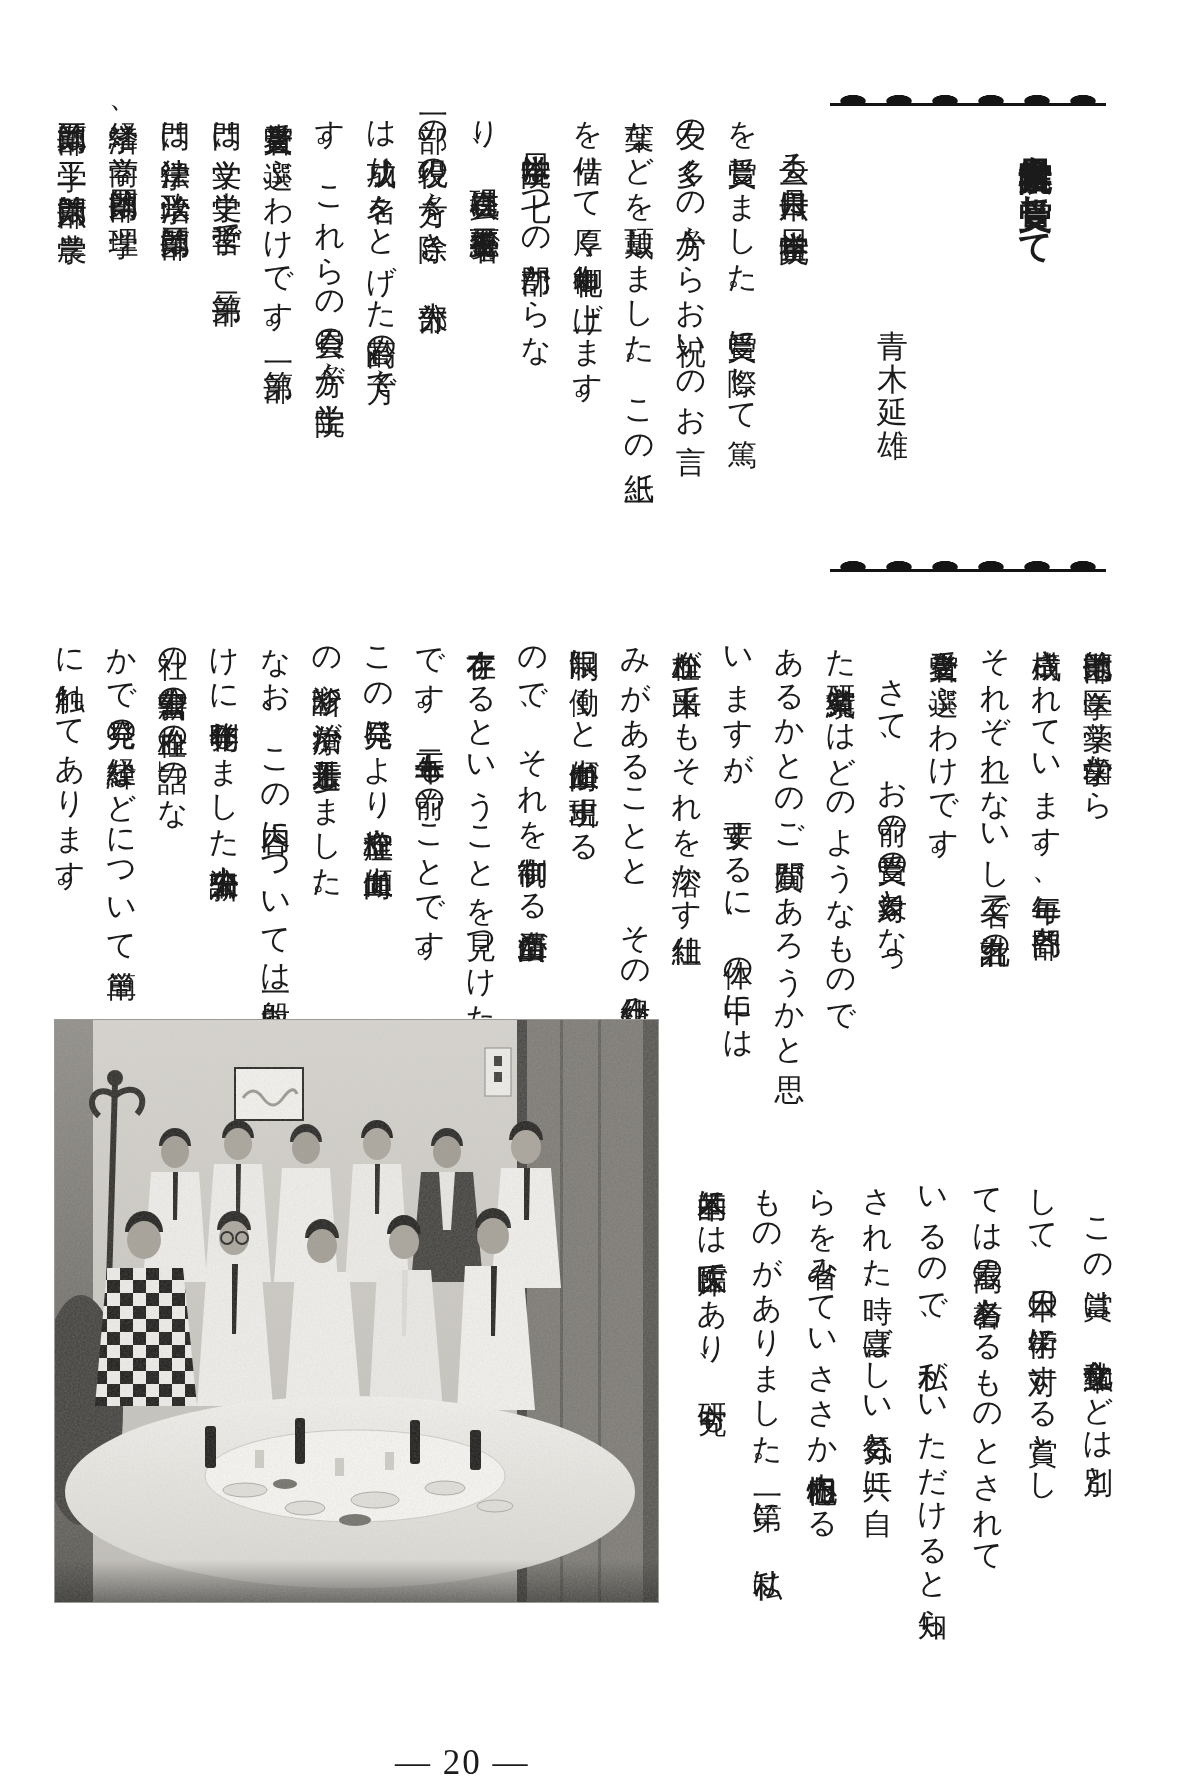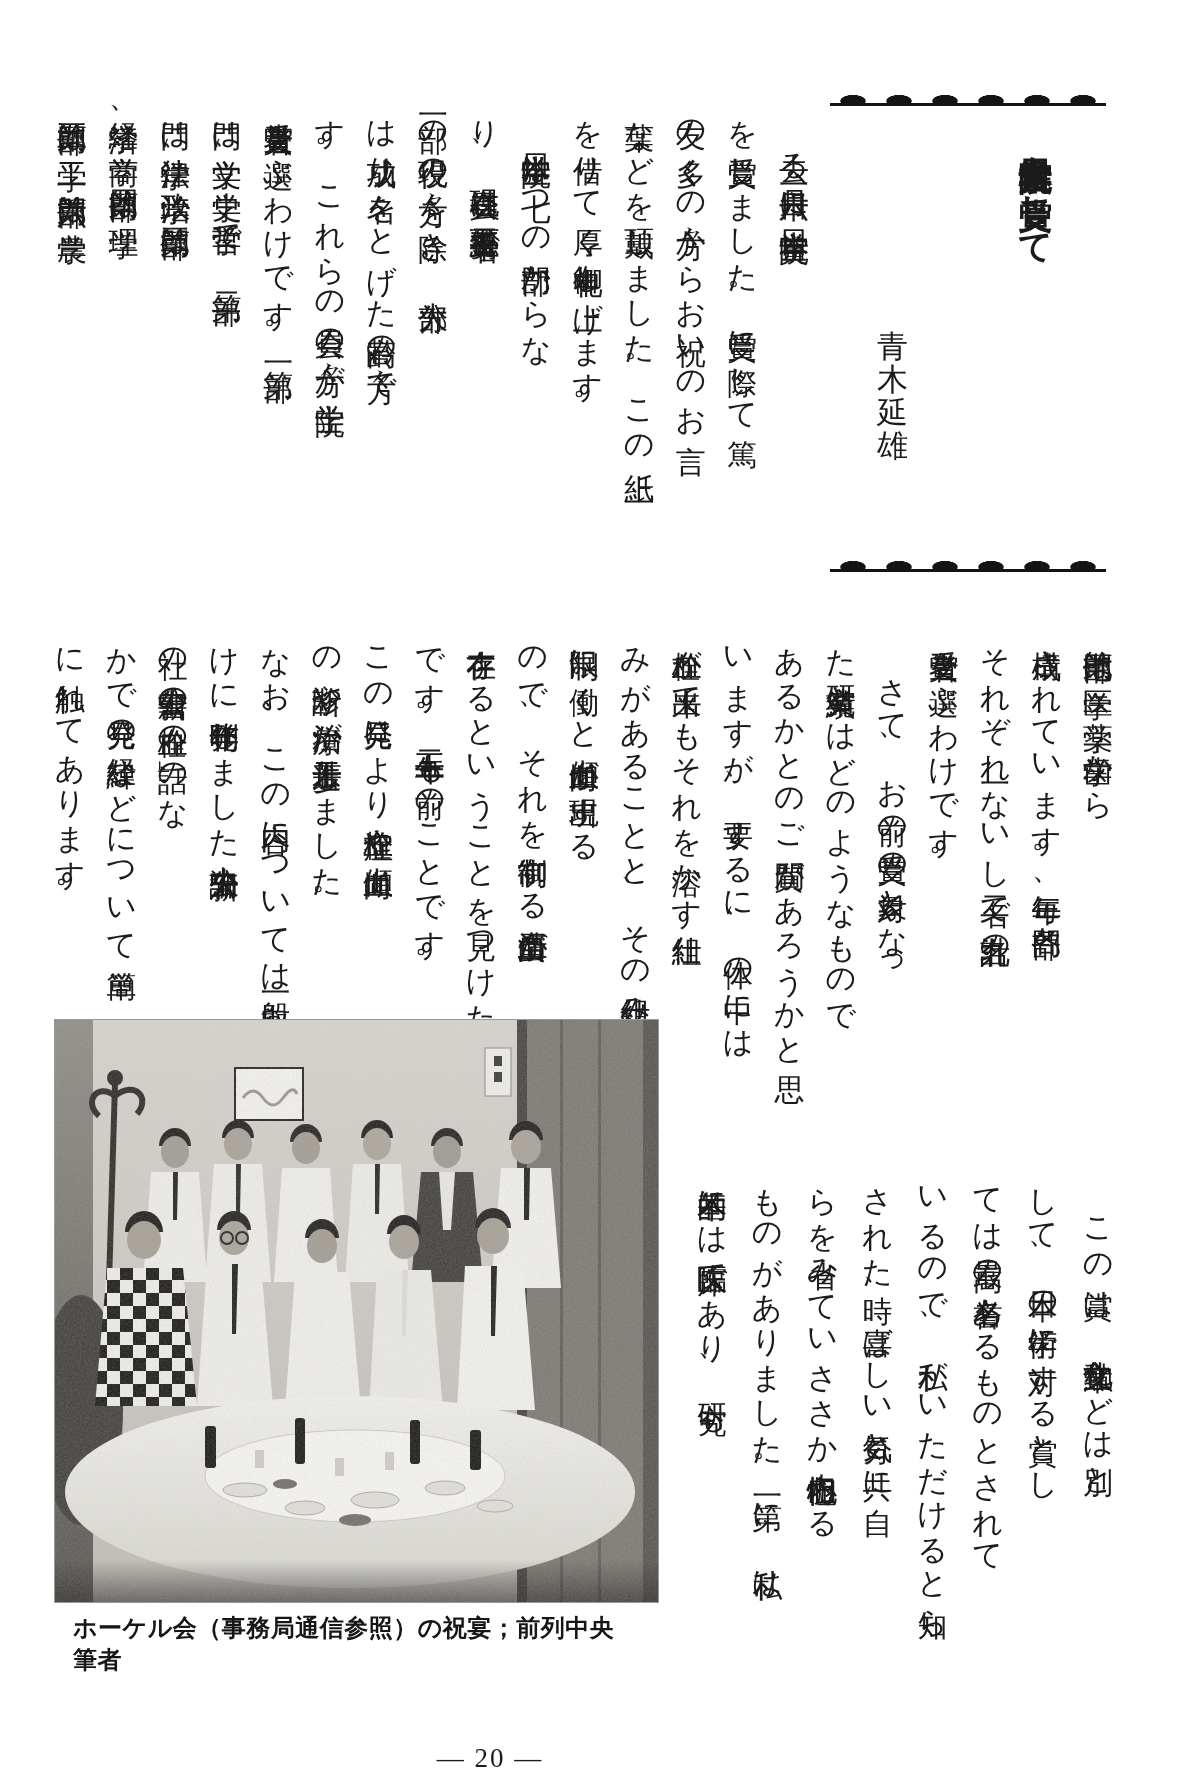--- a/index.html
+++ b/index.html
@@ -57,21 +57,21 @@
     outline:1px solid #9a9a96;
   }
   #caption{
     position:absolute;left:73px;top:1612px;width:560px;
     font-family:"Liberation Sans","DejaVu Sans",sans-serif;
     font-weight:bold;font-size:24px;letter-spacing:0.5px;
     color:#161616;
   }
   #pagenum{
     position:absolute;left:395px;top:1743px;width:190px;
-    text-align:center;font-size:27px;letter-spacing:2px;
+    text-align:left;font-size:35px;letter-spacing:2px;
   }
 </style>
 </head>
 <body>
 
 <div class="page">
 
   <div class="scallop" id="rule-top"></div>
   <div id="title">日本学士院賞を受賞して</div>
   <div id="author">青木延雄</div>
@@ -278,17 +278,16 @@
         </g>
         <ellipse cx="300" cy="500" rx="16" ry="6" fill="#716e68"></ellipse>
         <ellipse cx="230" cy="464" rx="12" ry="5" fill="#716e68"></ellipse>
       </g>
 
       <rect x="0" y="540" width="603" height="42" fill="url(#shadowgrad)"></rect>
       <rect width="603" height="582" filter="url(#grain)"></rect>
     </svg>
   </div>
 
-  <div id="caption">ホーケル会（事務局通信参照）の祝宴；前列中央　筆者</div>
 
   <div id="pagenum">— 20 —</div>
 
 </div>
 
 </body></html>

